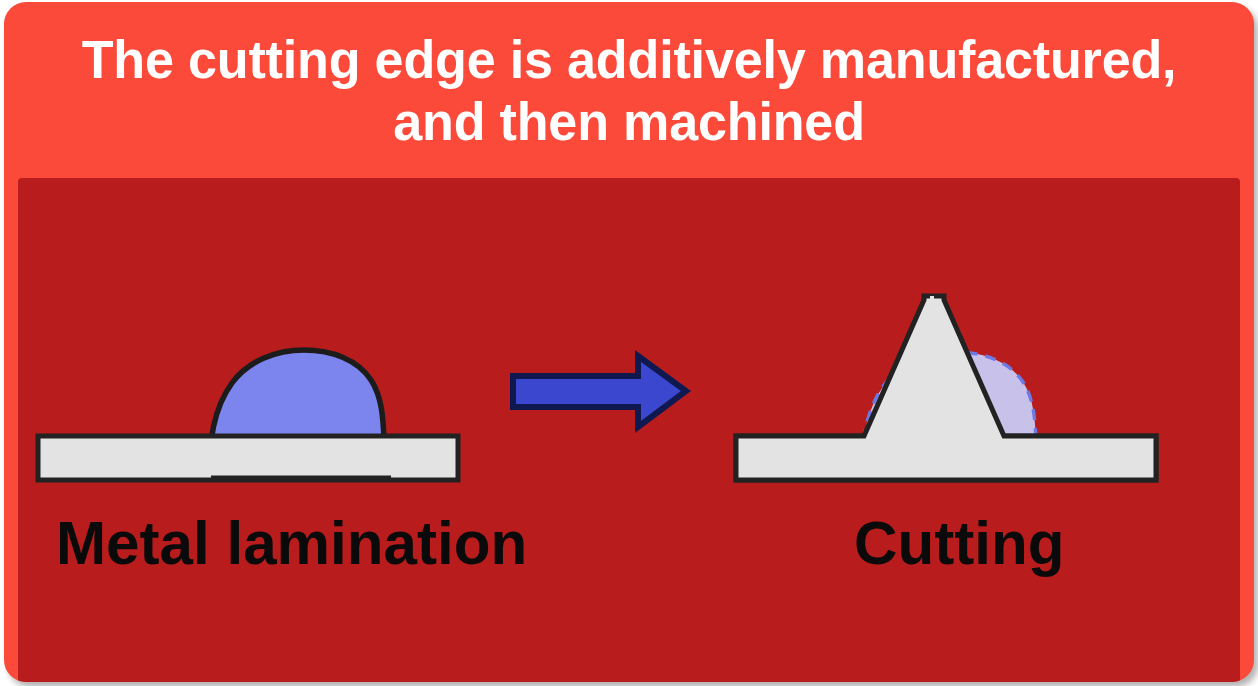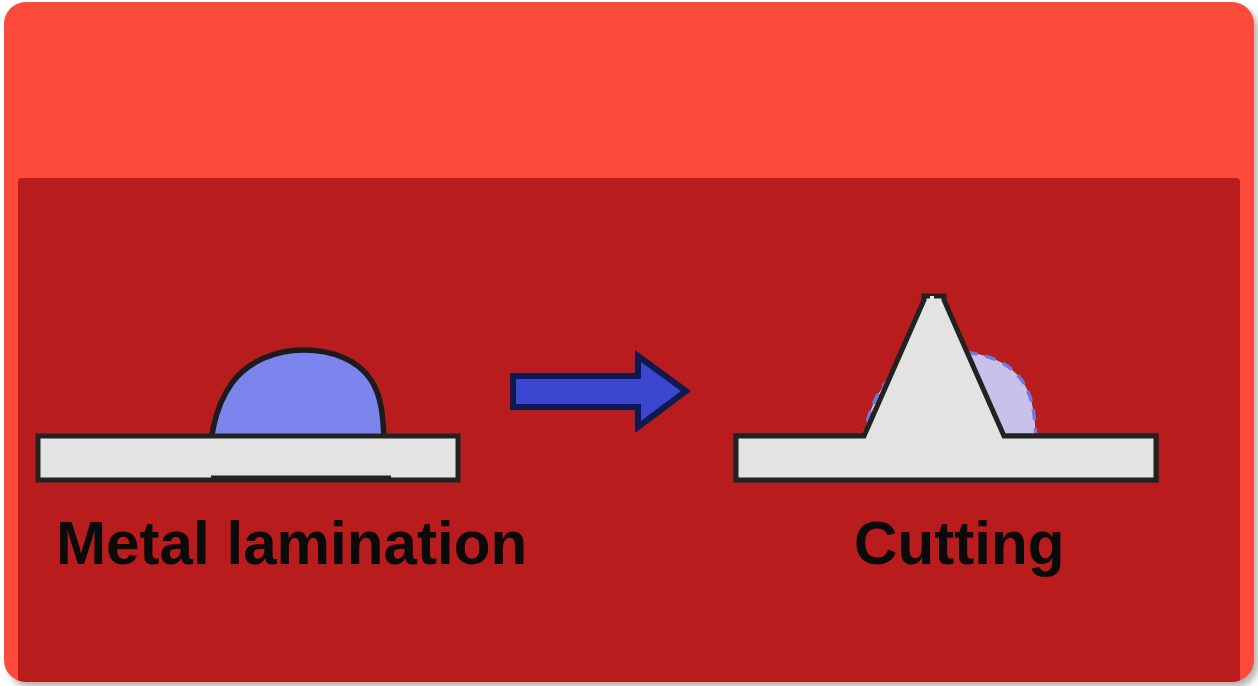--- a/index.html
+++ b/index.html
@@ -80,20 +80,24 @@
     white-space: nowrap;
   }
   #caption-left  { left: 38px;  top: 330px; transform: scaleX(0.97); transform-origin: left center; }
   #caption-right { left: 836px; top: 330px; transform: scaleX(0.97); transform-origin: left center; }
 </style>
 </head>
 <body>
 
 <div id="slide-card">
 
+  <div id="title-block">
+    <div id="slide-title">The cutting edge is additively manufactured,
+and then machined</div>
+  </div>
 
   <div id="content-panel">
 
     <svg id="diagram-svg" viewBox="0 0 1222 490" xmlns="http://www.w3.org/2000/svg">
 
       <g>
 
         <path d="M 194 262
                  C 196 232, 208 204, 228 188
                  C 244 175, 268 168, 290 168

